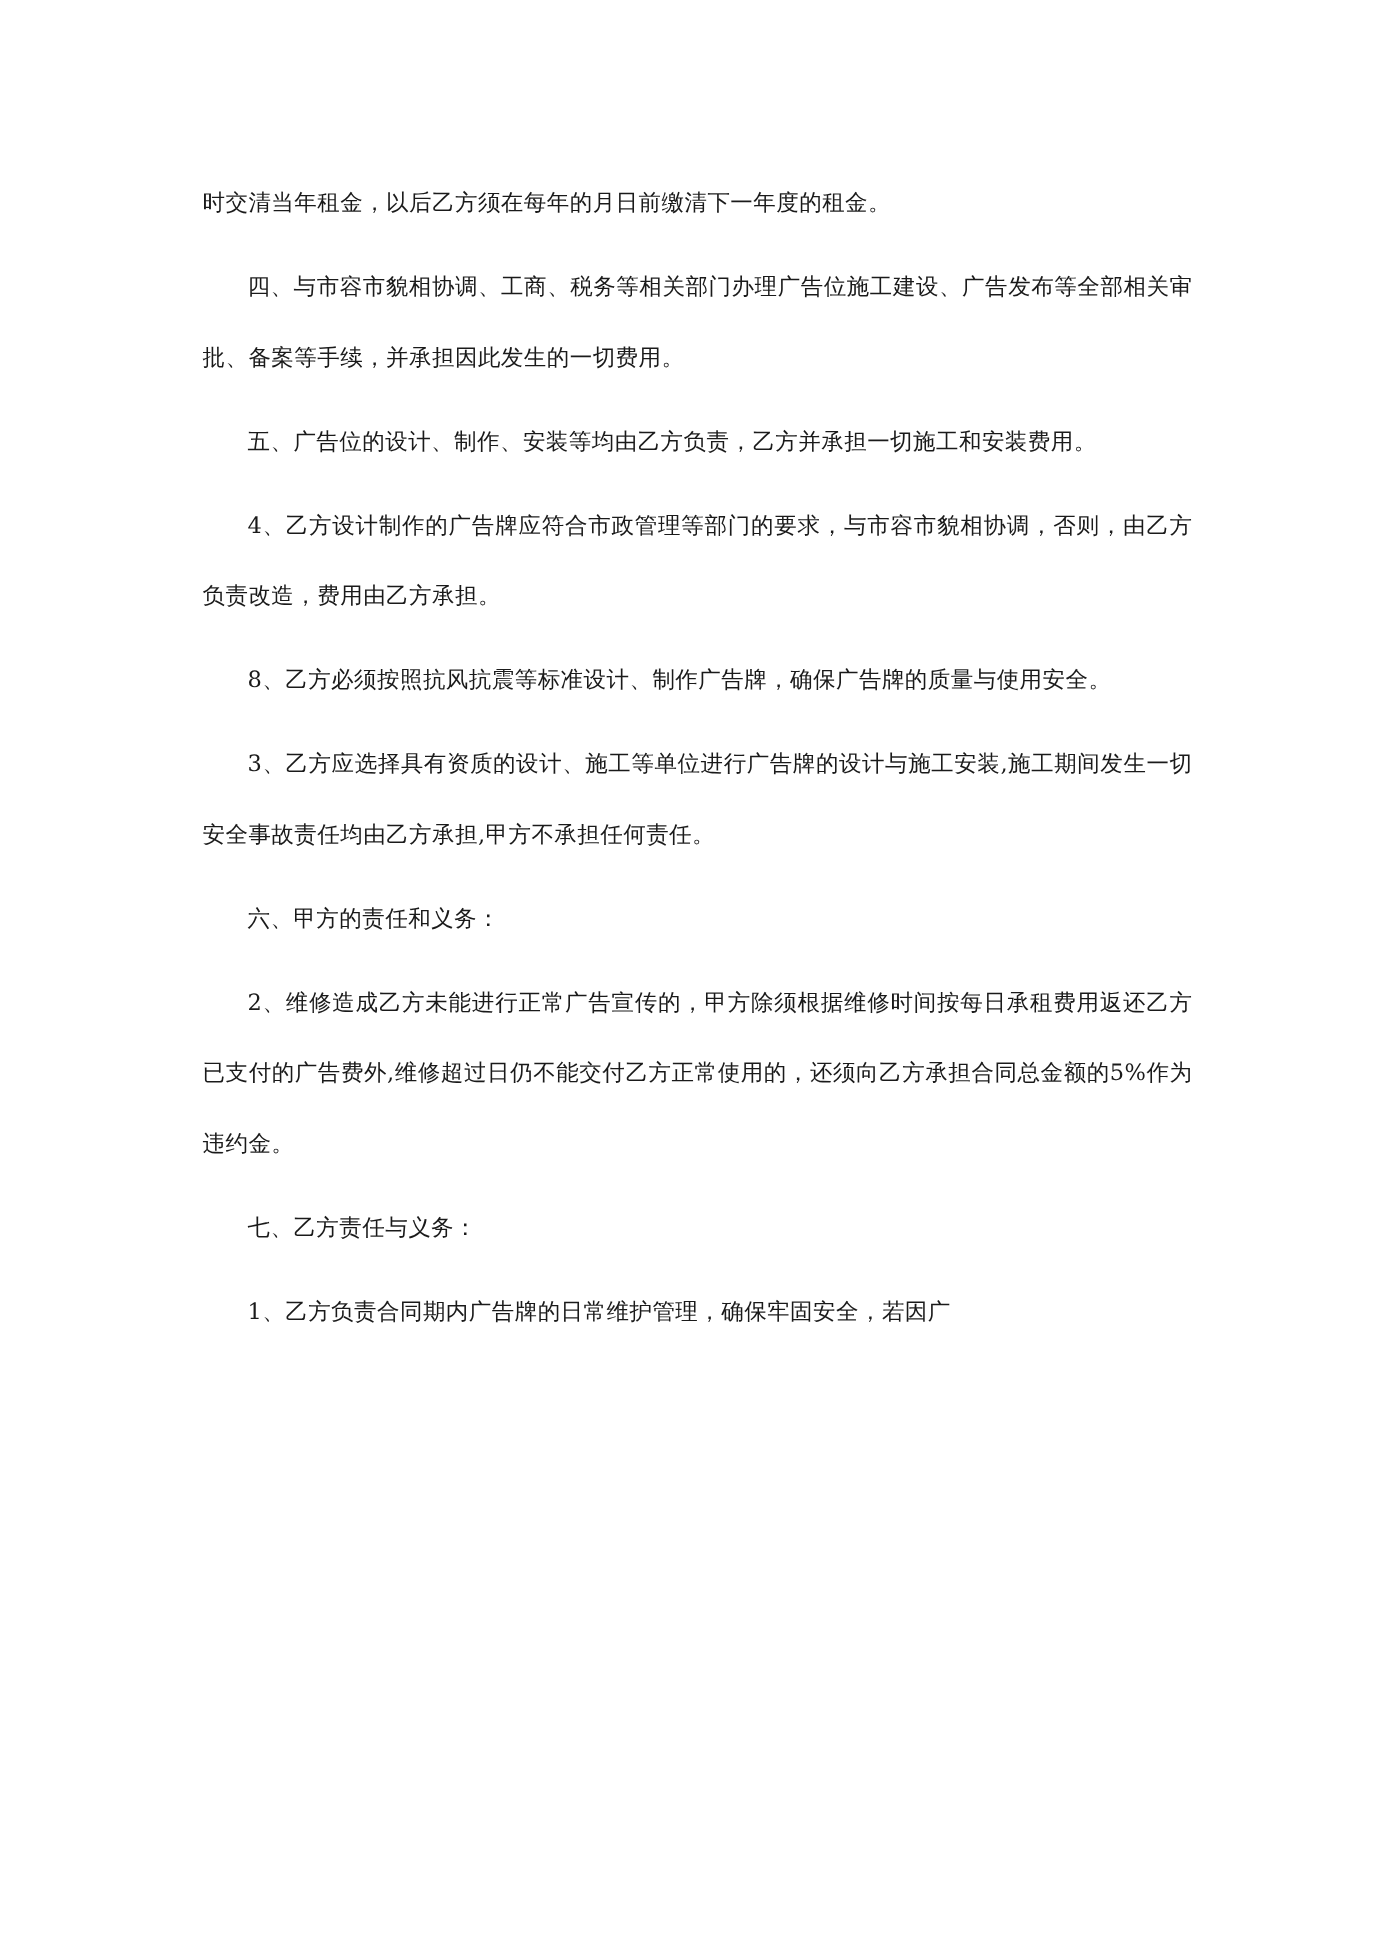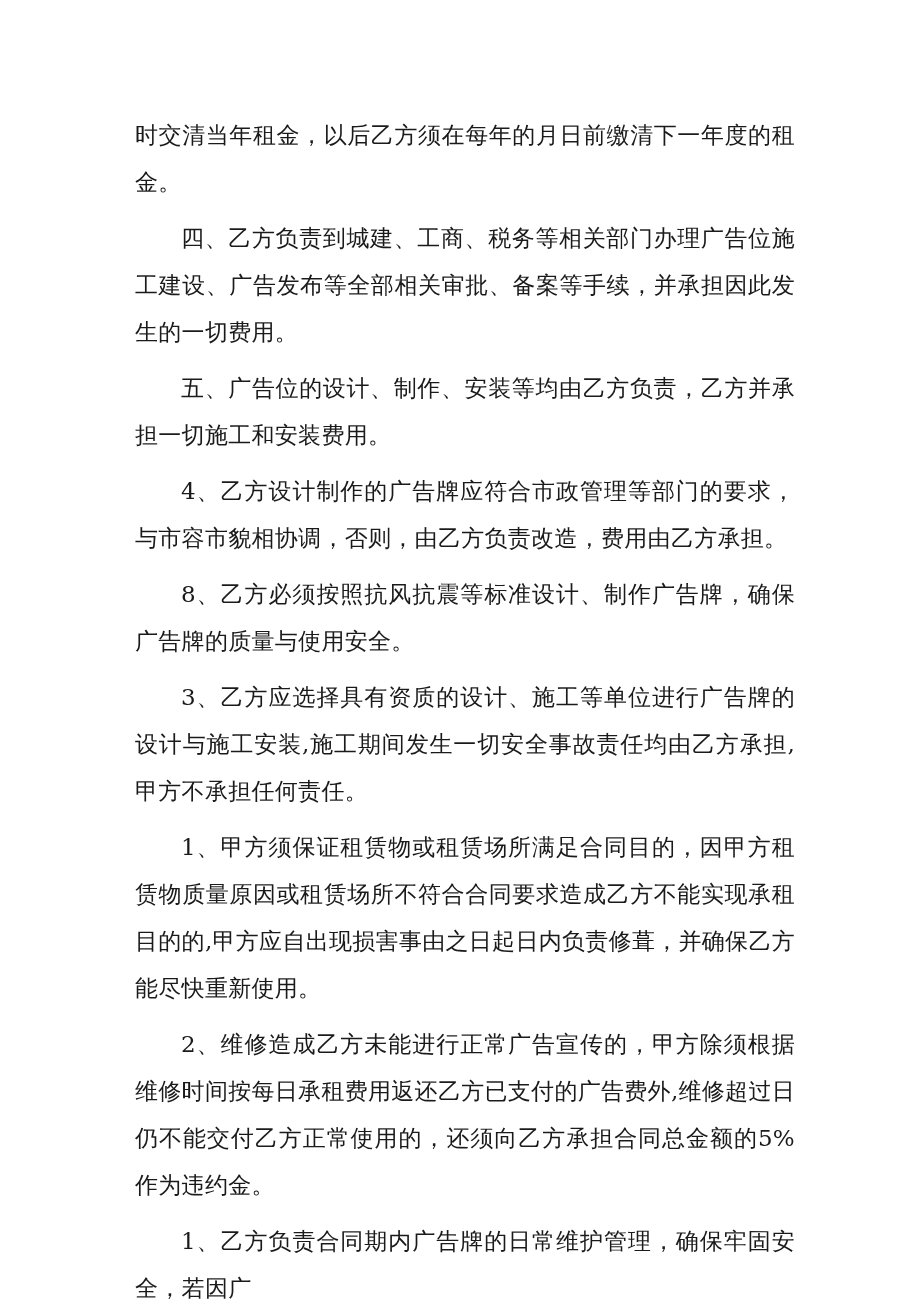--- a/index.html
+++ b/index.html
@@ -1,28 +1,29 @@
 <!DOCTYPE html>
 <html><head>
 <meta charset="utf-8">
 <style>
   html, body { margin:0; padding:0; background:#ffffff; }
   body { width:920px; height:1301px; position:relative; overflow:hidden;
     font-family:"DejaVu Serif", "Liberation Serif", serif; color:#1a1a1a; }
   .page { position:absolute; left:135px; top:112px; width:660px; }
-  .para { margin:0 0 9px 0; font-size:23px; line-height:47px;
+  .para { margin:0 0 9px 0; font-size:15px; line-height:47px;
     text-align:justify; text-align-last:left; letter-spacing:0.3px; }
   .para.indent { text-indent:2em; }
 </style>
 </head>
 <body>
 
 <div class="page">
   <p class="para">时交清当年租金，以后乙方须在每年的月日前缴清下一年度的租金。</p>
-  <p class="para indent">四、乙方负责到城建、工商、税务等相关部门办理广告位施工建设、广告发布等全部相关审批、备案等手续，并承担因此发生的一切费用。</p>
+  <p class="para indent">四、与市容市貌相协调、工商、税务等相关部门办理广告位施工建设、广告发布等全部相关审批、备案等手续，并承担因此发生的一切费用。</p>
   <p class="para indent">五、广告位的设计、制作、安装等均由乙方负责，乙方并承担一切施工和安装费用。</p>
   <p class="para indent">4、乙方设计制作的广告牌应符合市政管理等部门的要求，与市容市貌相协调，否则，由乙方负责改造，费用由乙方承担。</p>
   <p class="para indent">8、乙方必须按照抗风抗震等标准设计、制作广告牌，确保广告牌的质量与使用安全。</p>
   <p class="para indent">3、乙方应选择具有资质的设计、施工等单位进行广告牌的设计与施工安装,施工期间发生一切安全事故责任均由乙方承担,甲方不承担任何责任。</p>
-  <p class="para indent">1、甲方须保证租赁物或租赁场所满足合同目的，因甲方租赁物质量原因或租赁场所不符合合同要求造成乙方不能实现承租目的的,甲方应自出现损害事由之日起日内负责修葺，并确保乙方能尽快重新使用。</p>
+  <p class="para indent">六、甲方的责任和义务：</p>
   <p class="para indent">2、维修造成乙方未能进行正常广告宣传的，甲方除须根据维修时间按每日承租费用返还乙方已支付的广告费外,维修超过日仍不能交付乙方正常使用的，还须向乙方承担合同总金额的5%作为违约金。</p>
+  <p class="para indent">七、乙方责任与义务：</p>
   <p class="para indent">1、乙方负责合同期内广告牌的日常维护管理，确保牢固安全，若因广</p>
 </div>
 
 </body></html>

